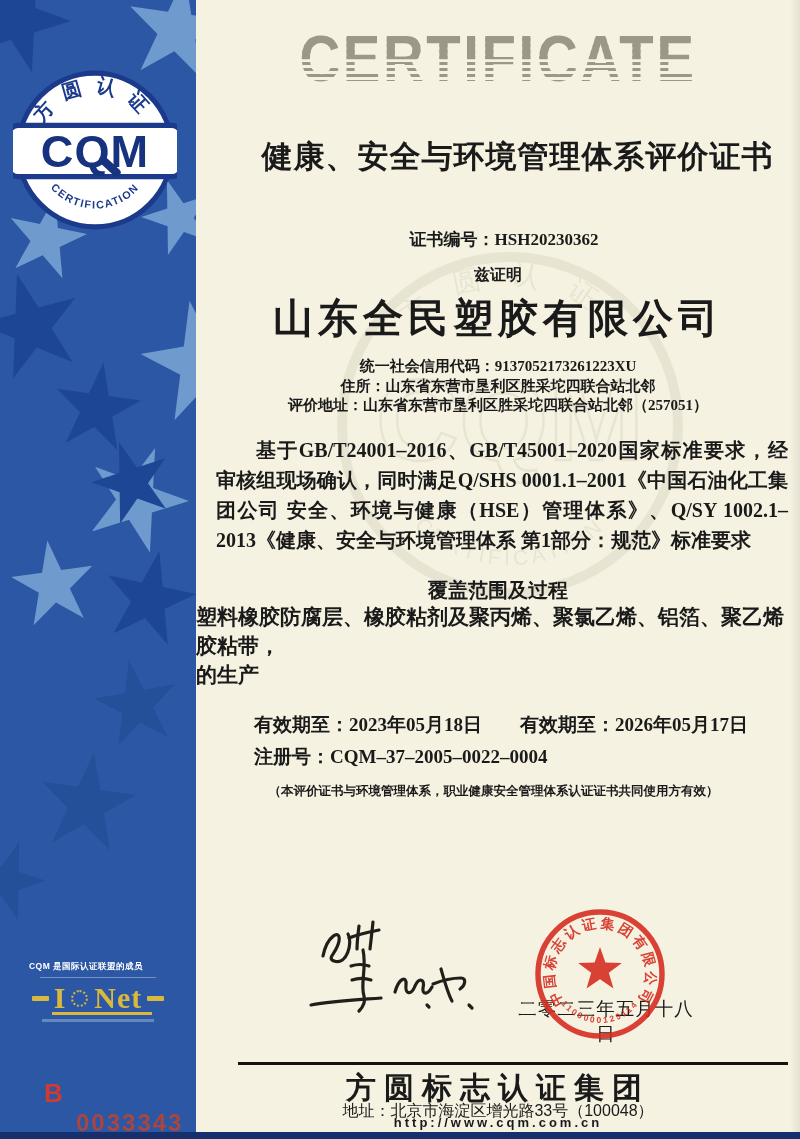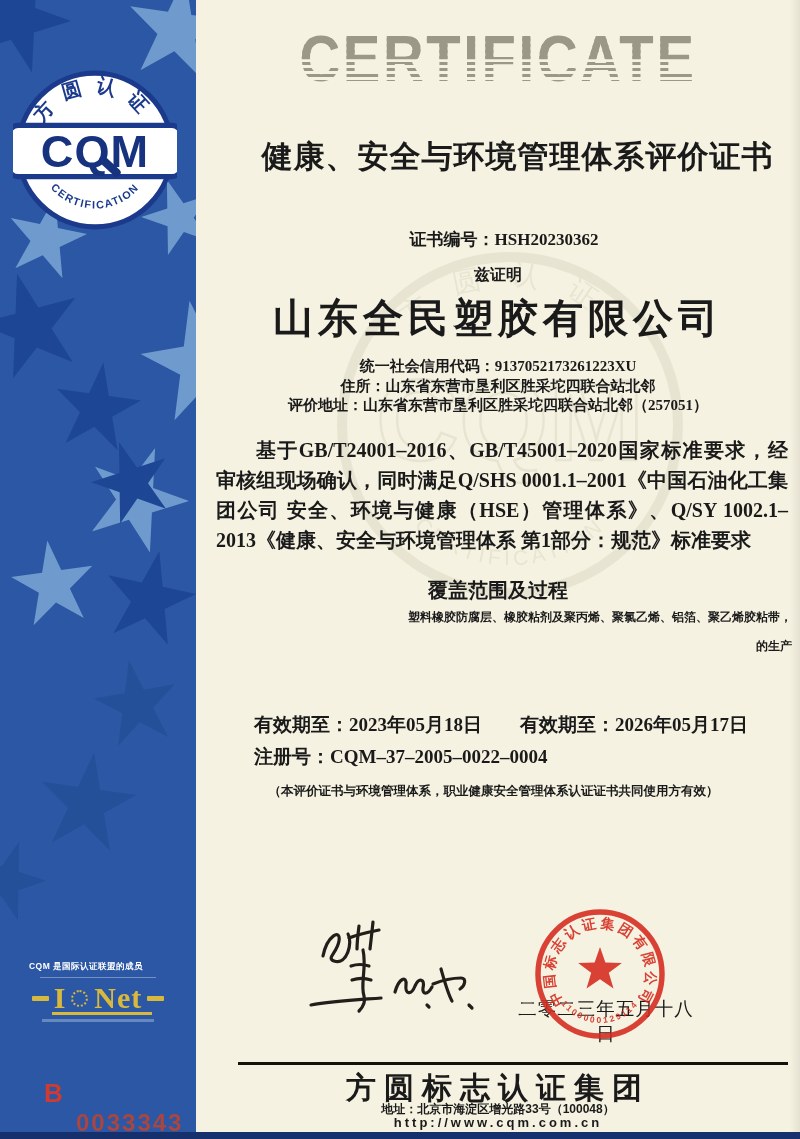--- a/index.html
+++ b/index.html
@@ -71,36 +71,36 @@
     position:absolute;top:291px;left:0;right:0;text-align:center;
     font-size:40px;letter-spacing:5px;font-weight:bold;
   }
   .company-info{position:absolute;top:357px;left:0;right:0;text-align:center;font-weight:bold;font-size:15px;line-height:19.5px;}
   .basis{
     position:absolute;top:435px;left:20px;right:12px;
     font-weight:bold;font-size:20px;line-height:30px;
     text-align:justify;text-indent:2em;
   }
   .scope-title{position:absolute;top:577px;left:0;right:0;text-align:center;font-weight:bold;font-size:20px;}
-  .scope-lines{position:absolute;top:603px;left:0;right:8px;text-align:right;font-weight:bold;font-size:12px;line-height:29px;}
+  .scope-lines{position:absolute;top:603px;left:0;right:8px;text-align:left;font-weight:bold;font-size:21px;line-height:29px;}
   .dates-row{
     position:absolute;top:712px;left:58px;right:52px;
     display:flex;justify-content:space-between;font-weight:bold;font-size:19px;
   }
   .reg-no{position:absolute;top:744px;left:58px;font-weight:bold;font-size:19px;}
   .joint-note{position:absolute;top:783px;left:0;right:9px;text-align:center;font-weight:bold;font-size:12.5px;}
   .signature{position:absolute;left:105px;top:912px;width:250px;height:110px;}
   .issue-date{position:absolute;top:996px;left:314px;width:192px;text-align:center;font-size:18.5px;letter-spacing:1px;}
   .seal{position:absolute;left:334px;top:904px;width:140px;height:140px;}
   .footer-rule{position:absolute;top:1062px;left:42px;width:550px;height:2.5px;background:#151310;}
   .footer-org{
     position:absolute;top:1068px;left:0;right:0;text-align:center;
     font-weight:bold;font-size:30px;letter-spacing:8px;
   }
-  .footer-addr{position:absolute;top:1101px;left:0;right:0;text-align:center;font-family:"Liberation Sans",sans-serif;font-weight:bold;font-size:12px;}
+  .footer-addr{position:absolute;top:1101px;left:0;right:0;text-align:center;font-family:"Liberation Sans",sans-serif;font-weight:normal;font-size:16px;}
   .footer-url{position:absolute;top:1115px;left:0;right:0;text-align:center;font-family:"Liberation Sans",sans-serif;font-weight:bold;font-size:13px;letter-spacing:3px;}
   .bottom-bar{position:absolute;left:0;bottom:0;width:800px;height:7px;background:#15306d;z-index:5;}
   .edge-shade{position:absolute;right:0;top:0;width:10px;height:1139px;background:linear-gradient(to right,rgba(0,0,0,0),rgba(0,0,0,0.07));z-index:4;}
 </style>
 </head>
 <body>
 
 <div class="sidebar">
   <div class="star dark" style="left:-30px;top:-35px;width:100px;height:100px;transform:rotate(20deg);"></div>
   <div class="star light" style="left:128px;top:-25px;width:100px;height:100px;transform:rotate(8deg);"></div>

